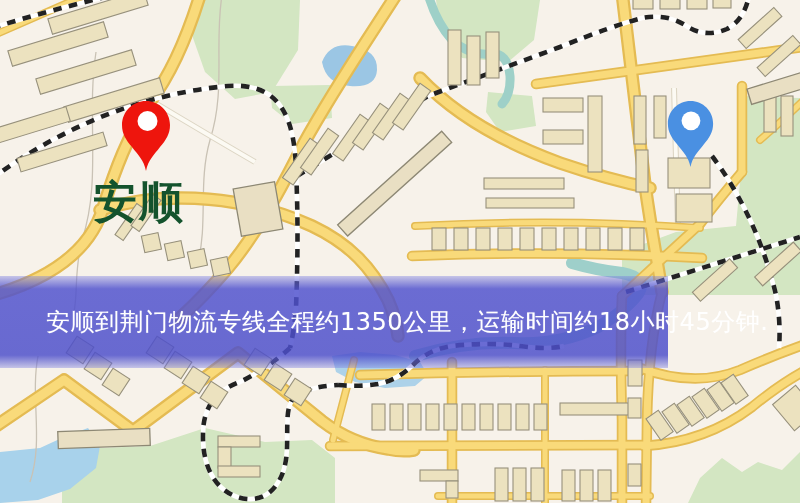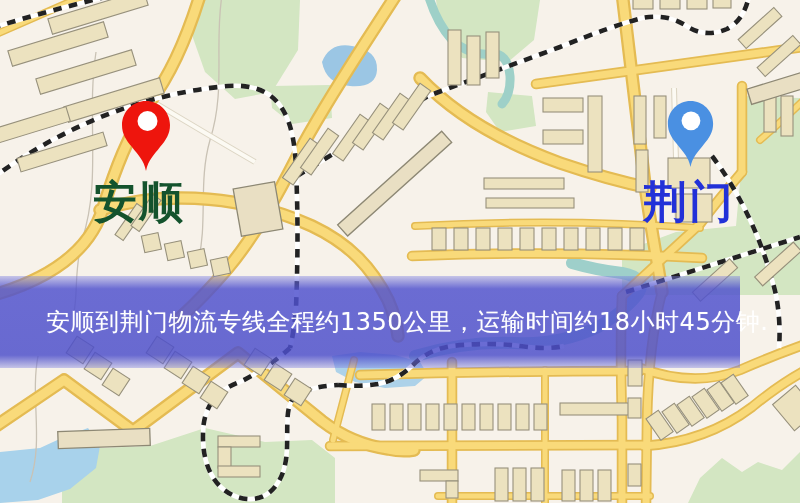--- a/index.html
+++ b/index.html
@@ -14,21 +14,21 @@
   .ws{stroke-width:8;}    .wsf{stroke-width:5;}
   
   .rail-base{fill:none;stroke:#ffffff;stroke-width:4.6;}
   .rail-dash{fill:none;stroke:#222222;stroke-width:4.6;stroke-dasharray:8.5 7.5;}
   
   .pc{fill:none;stroke:#ddd6c5;stroke-width:6;} .pf{fill:none;stroke:#fcfaf3;stroke-width:3.8;}
   .bld{fill:#ece2c0;stroke:#97917d;stroke-width:1.1;}
   .bld2{fill:#e9dfc4;stroke:#8d8875;stroke-width:1.3;}
   .park{fill:#d3e6c3;} .contour{fill:none;stroke:#c9c2b5;stroke-width:1.3;}
   
-  #route-banner{position:absolute;left:0;top:276px;width:740px;height:92px;
+  #route-banner{position:absolute;left:0;top:276px;width:668px;height:92px;
     background:linear-gradient(180deg,rgba(125,128,226,.40) 0%,rgba(80,82,206,.84) 14%,
                rgba(77,79,203,.84) 86%,rgba(125,128,226,.40) 100%);
     display:flex;align-items:center;}
   #banner-text{color:#ffffff;font-size:24px;letter-spacing:.5px;padding-left:46px;
     white-space:nowrap;text-shadow:0 0 1px rgba(255,255,255,.35);}
   
   .pin{position:absolute;}
   .city-label{position:absolute;font-size:44px;font-weight:700;line-height:1;white-space:nowrap;
     letter-spacing:2px;}
   #origin-label{left:93px;top:180px;color:#14532d;}
@@ -279,15 +279,14 @@
     <path fill="#ee150d" d="M0,44 C-2,33 -8,28 -14,20 C-20,13 -24,7 -24,-2 C-24,-15.3 -13.3,-26 0,-26 C13.3,-26 24,-15.3 24,-2 C24,7 20,13 14,20 C8,28 2,33 0,44 Z"></path>
     <circle fill="#ffffff" cx="1.5" cy="-6" r="10"></circle>
   </svg>
 
   <svg class="pin" style="left:666px;top:101px;" width="49" height="68" viewBox="-26 -26 52 72">
     <path fill="#4a90e2" d="M0,44 C-2,33 -8,28 -14,20 C-20,13 -24,7 -24,-2 C-24,-15.3 -13.3,-26 0,-26 C13.3,-26 24,-15.3 24,-2 C24,7 20,13 14,20 C8,28 2,33 0,44 Z"></path>
     <circle fill="#ffffff" cx="0.5" cy="-5" r="10"></circle>
   </svg>
 
   <div id="origin-label" class="city-label">安顺</div>
-  <div id="dest-label" class="city-label">荆门</div>
 
 </div>
 
 </body></html>

